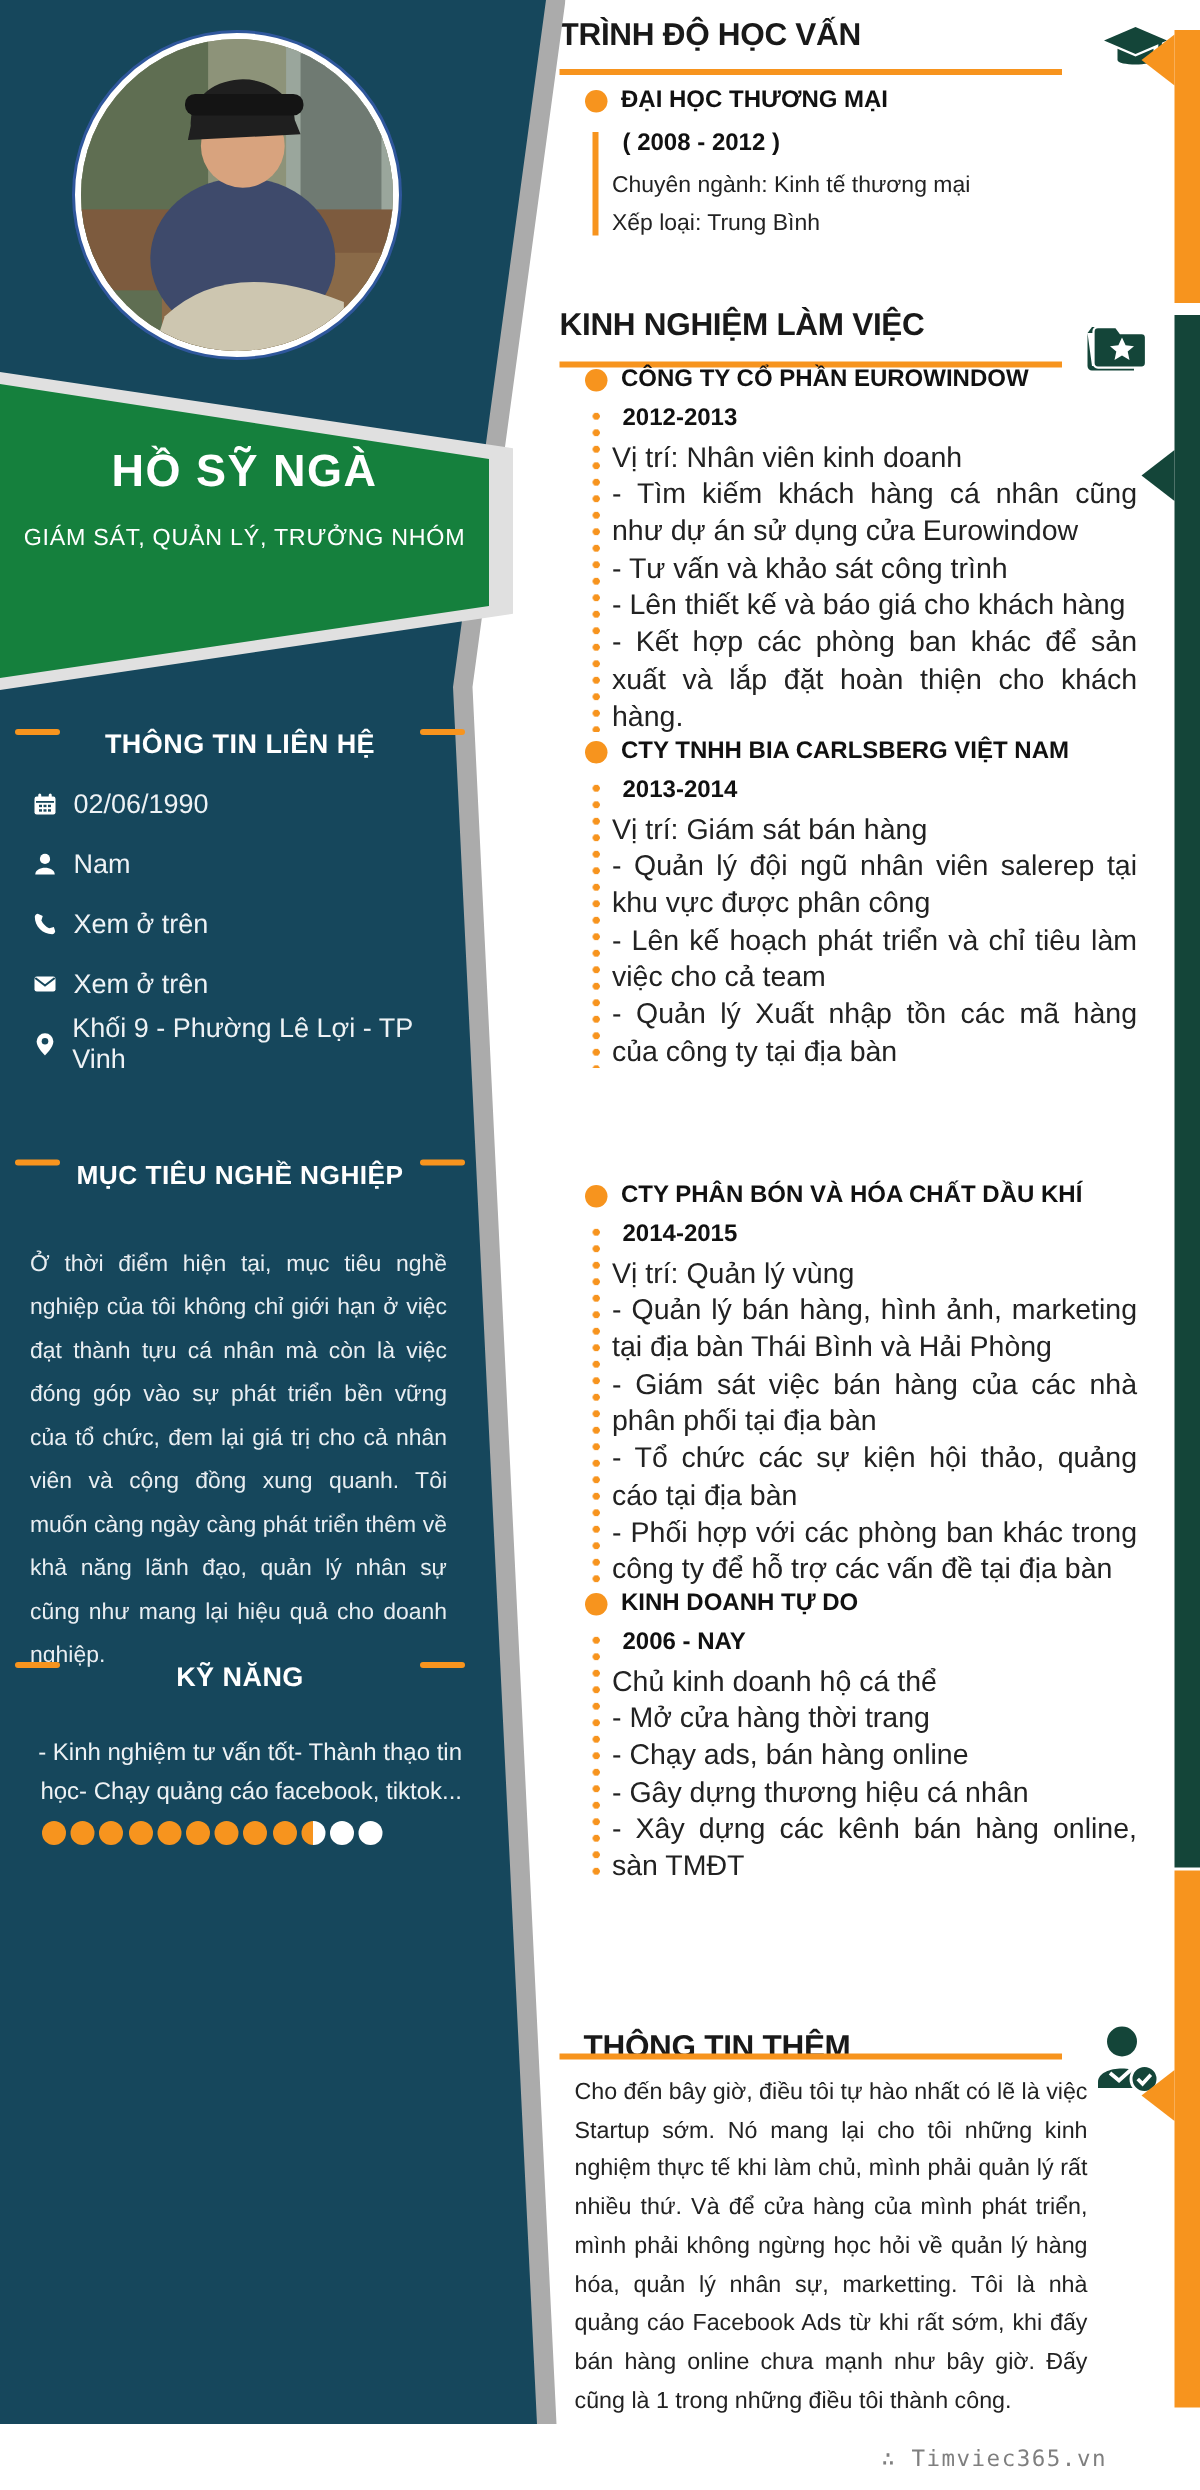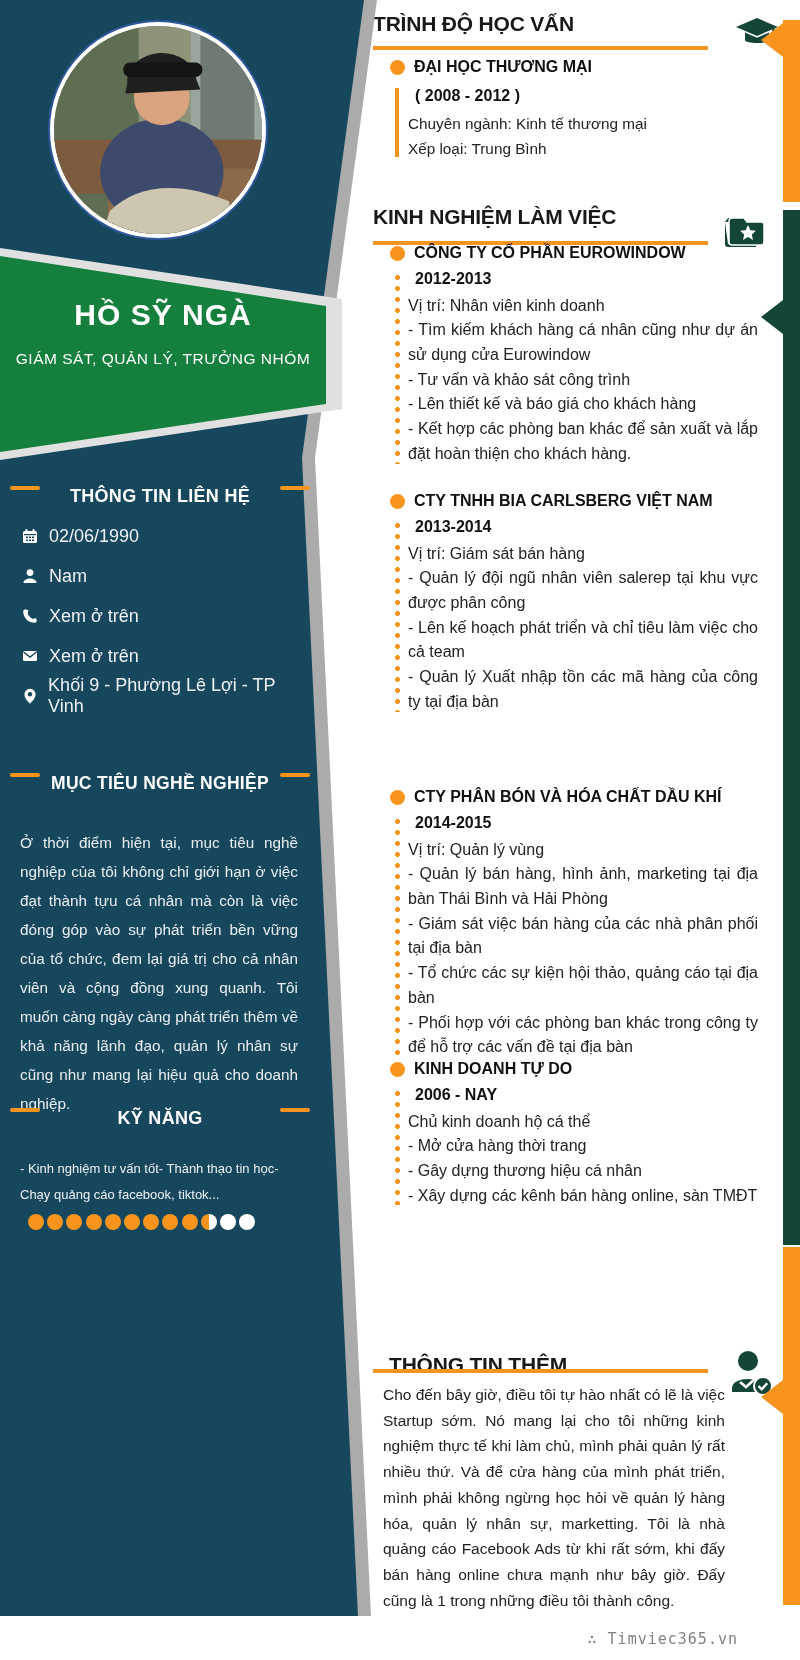--- a/index.html
+++ b/index.html
@@ -35,21 +35,21 @@
   }
   .sb{position:absolute;z-index:6;color:#eef2f5;}
   .sb-head{display:flex;align-items:flex-start;justify-content:space-between;width:300px;left:10px;}
   .sb-head .dash{width:30px;height:4px;background:#f7941e;border-radius:2px;flex:0 0 auto;}
   .sb-head .t{font-size:18px;font-weight:700;color:#fff;letter-spacing:.3px;white-space:nowrap;padding:0 6px;}
   .contact-list{left:22px;top:516px;width:280px;}
   .c-row{display:flex;align-items:center;height:40px;}
   .c-row .ic{width:17px;height:17px;flex:0 0 aupx;margin-right:10px;display:flex;align-items:center;}
   .c-row .tx{font-size:18px;color:#eef2f5;}
   .para{font-size:15.3px;line-height:29px;text-align:justify;color:#e9eef2;}
-  .skills-text{font-size:13px;line-height:26px;color:#eef2f5;}
+  .skills-text{font-size:16px;line-height:26px;color:#eef2f5;text-align:right;}
   .dots-row{position:absolute;left:28px;top:1214px;display:flex;gap:3.2px;z-index:6;}
   .sdot{width:16px;height:16px;border-radius:50%;}
   .sdot.full{background:#f7941e;}
   .sdot.half{background:linear-gradient(90deg,#f7941e 50%,#ffffff 50%);}
   .sdot.empty{background:#ffffff;}
   
   .rhead{position:absolute;left:373px;width:360px;font-size:21px;font-weight:700;color:#191919;letter-spacing:-.2px;}
   .runder{position:absolute;left:373px;width:335px;height:4px;background:#f7941e;}
   .edu{position:absolute;left:390px;top:58px;width:330px;}
   .edu-head,.job-head{display:flex;align-items:center;}
@@ -57,21 +57,21 @@
   .edu-head h3,.job-head h3{margin:0;font-size:16px;font-weight:700;color:#111;}
   .edu-body{position:relative;margin:8px 0 0 18px;}
   .edu-line{position:absolute;left:-13px;top:4px;bottom:4px;width:4px;background:#f7941e;}
   .edu-body .period,.job-body .period{font-size:16px;font-weight:700;color:#111;line-height:24.6px;margin-left:7px;margin-bottom:2px;}
   .edu-body p{margin:0;font-size:15.3px;line-height:25.4px;color:#222;}
   .job{position:absolute;left:390px;width:368px;}
   .job-body{position:relative;margin:5px 0 0 18px;}
   .timeline{position:absolute;left:-13px;top:5px;bottom:3px;width:5px;
     background-image:radial-gradient(circle,#f7941e 2.2px,rgba(0,0,0,0) 2.6px);
     background-size:5px 11px;background-repeat:repeat-y;}
-  .job-body p{margin:0;font-size:16px;line-height:24.7px;color:#222;text-align:justify;}
+  .job-body p{margin:0;font-size:19px;line-height:24.7px;color:#222;text-align:justify;}
   .addl-par{position:absolute;left:383px;top:1382px;width:342px;margin:0;
     font-size:15.5px;line-height:25.7px;color:#222;text-align:justify;}
   
   .bar{position:absolute;left:783px;width:17px;}
   .bar.orange{background:#f7941e;}
   .bar.green{background:#144539;}
   .arrow-left{position:absolute;width:0;height:0;border-top:17px solid transparent;
     border-bottom:17px solid transparent;}
   .arrow-left.orange{border-right:22px solid #f7941e;}
   .arrow-left.green{border-right:22px solid #144539;}
@@ -288,20 +288,21 @@
   <section class="job" style="top:1060px;">
     <div class="job-head">
       <span class="dot-bullet"></span>
       <h3>KINH DOANH TỰ DO</h3>
     </div>
     <div class="job-body">
       <div class="timeline"></div>
       <div class="period">2006 - NAY</div>
       <p>Chủ kinh doanh hộ cá thể</p>
       <p>- Mở cửa hàng thời trang</p>
+      <p>- Chạy ads, bán hàng online</p>
       <p>- Gây dựng thương hiệu cá nhân</p>
       <p>- Xây dựng các kênh bán hàng online, sàn TMĐT</p>
     </div>
   </section>
 
   <h2 class="rhead" style="top:1337px;margin:16px;">THÔNG TIN THÊM</h2>
   <div class="runder" style="top:1369px;"></div>
   <div class="sec-icon" style="left:730px;top:1350px;">
     <svg width="44" height="54" viewBox="0 0 44 54">
         <circle cx="18" cy="11" r="10" fill="#144539"></circle>

